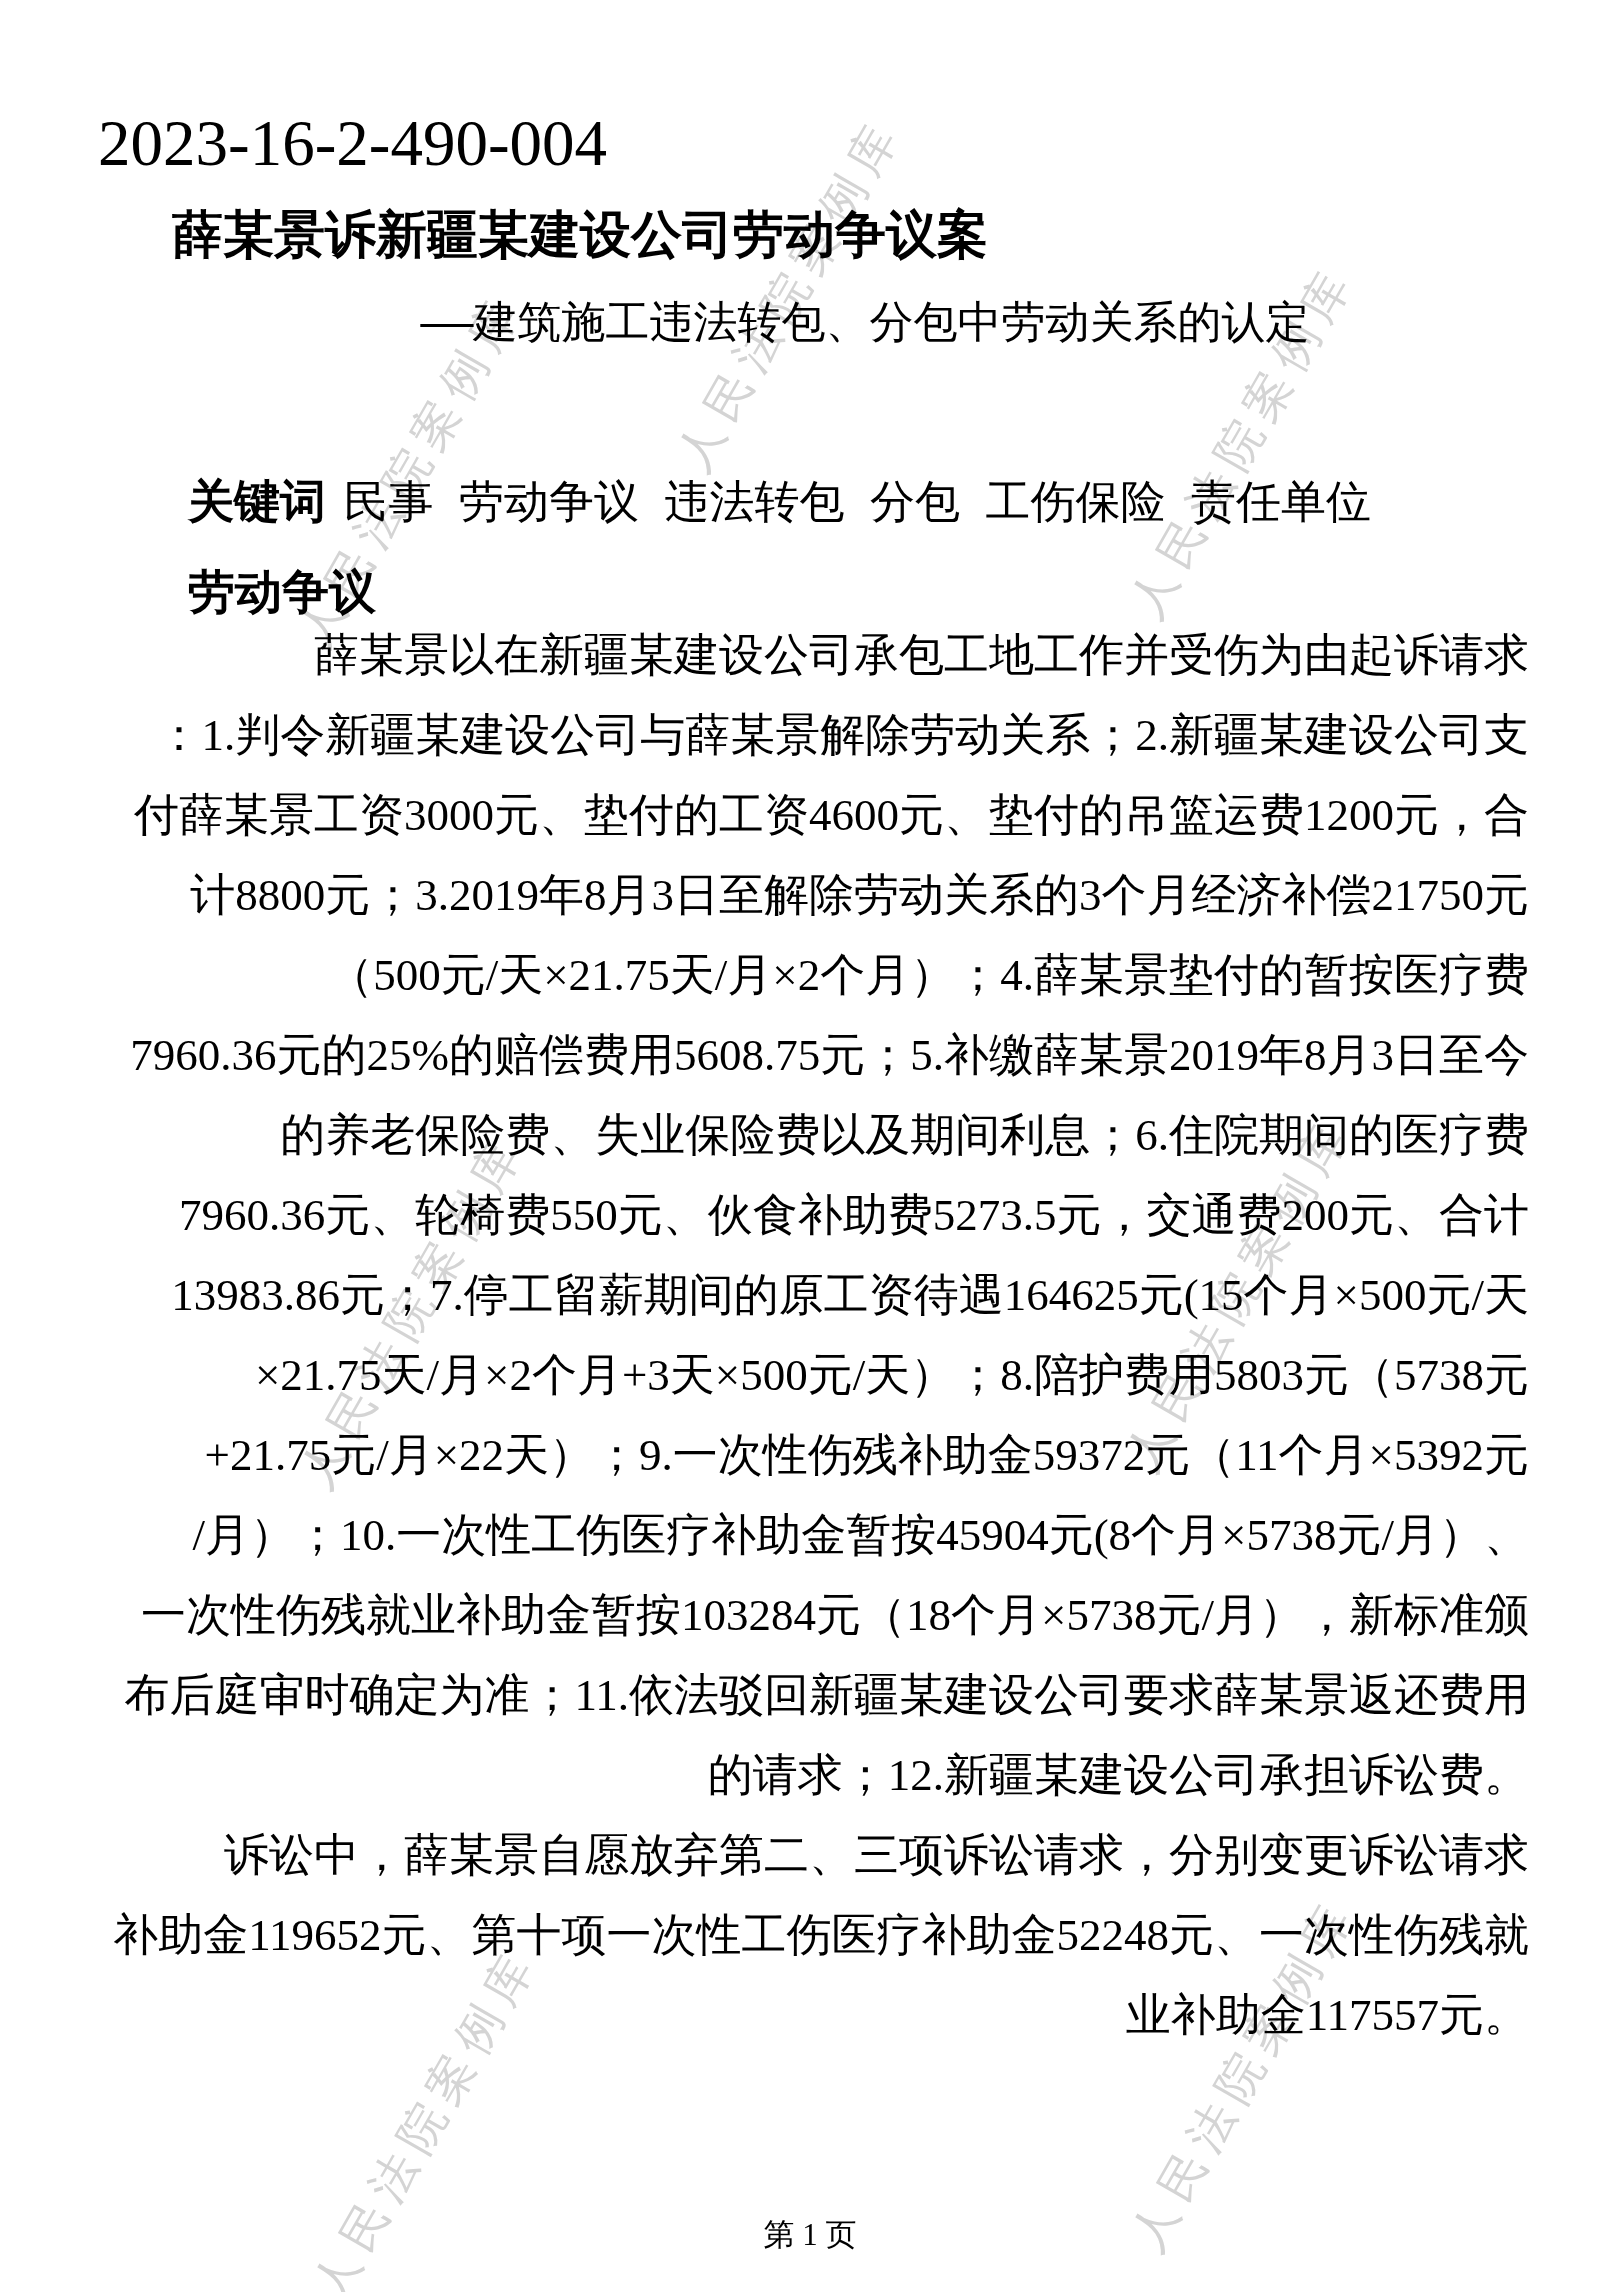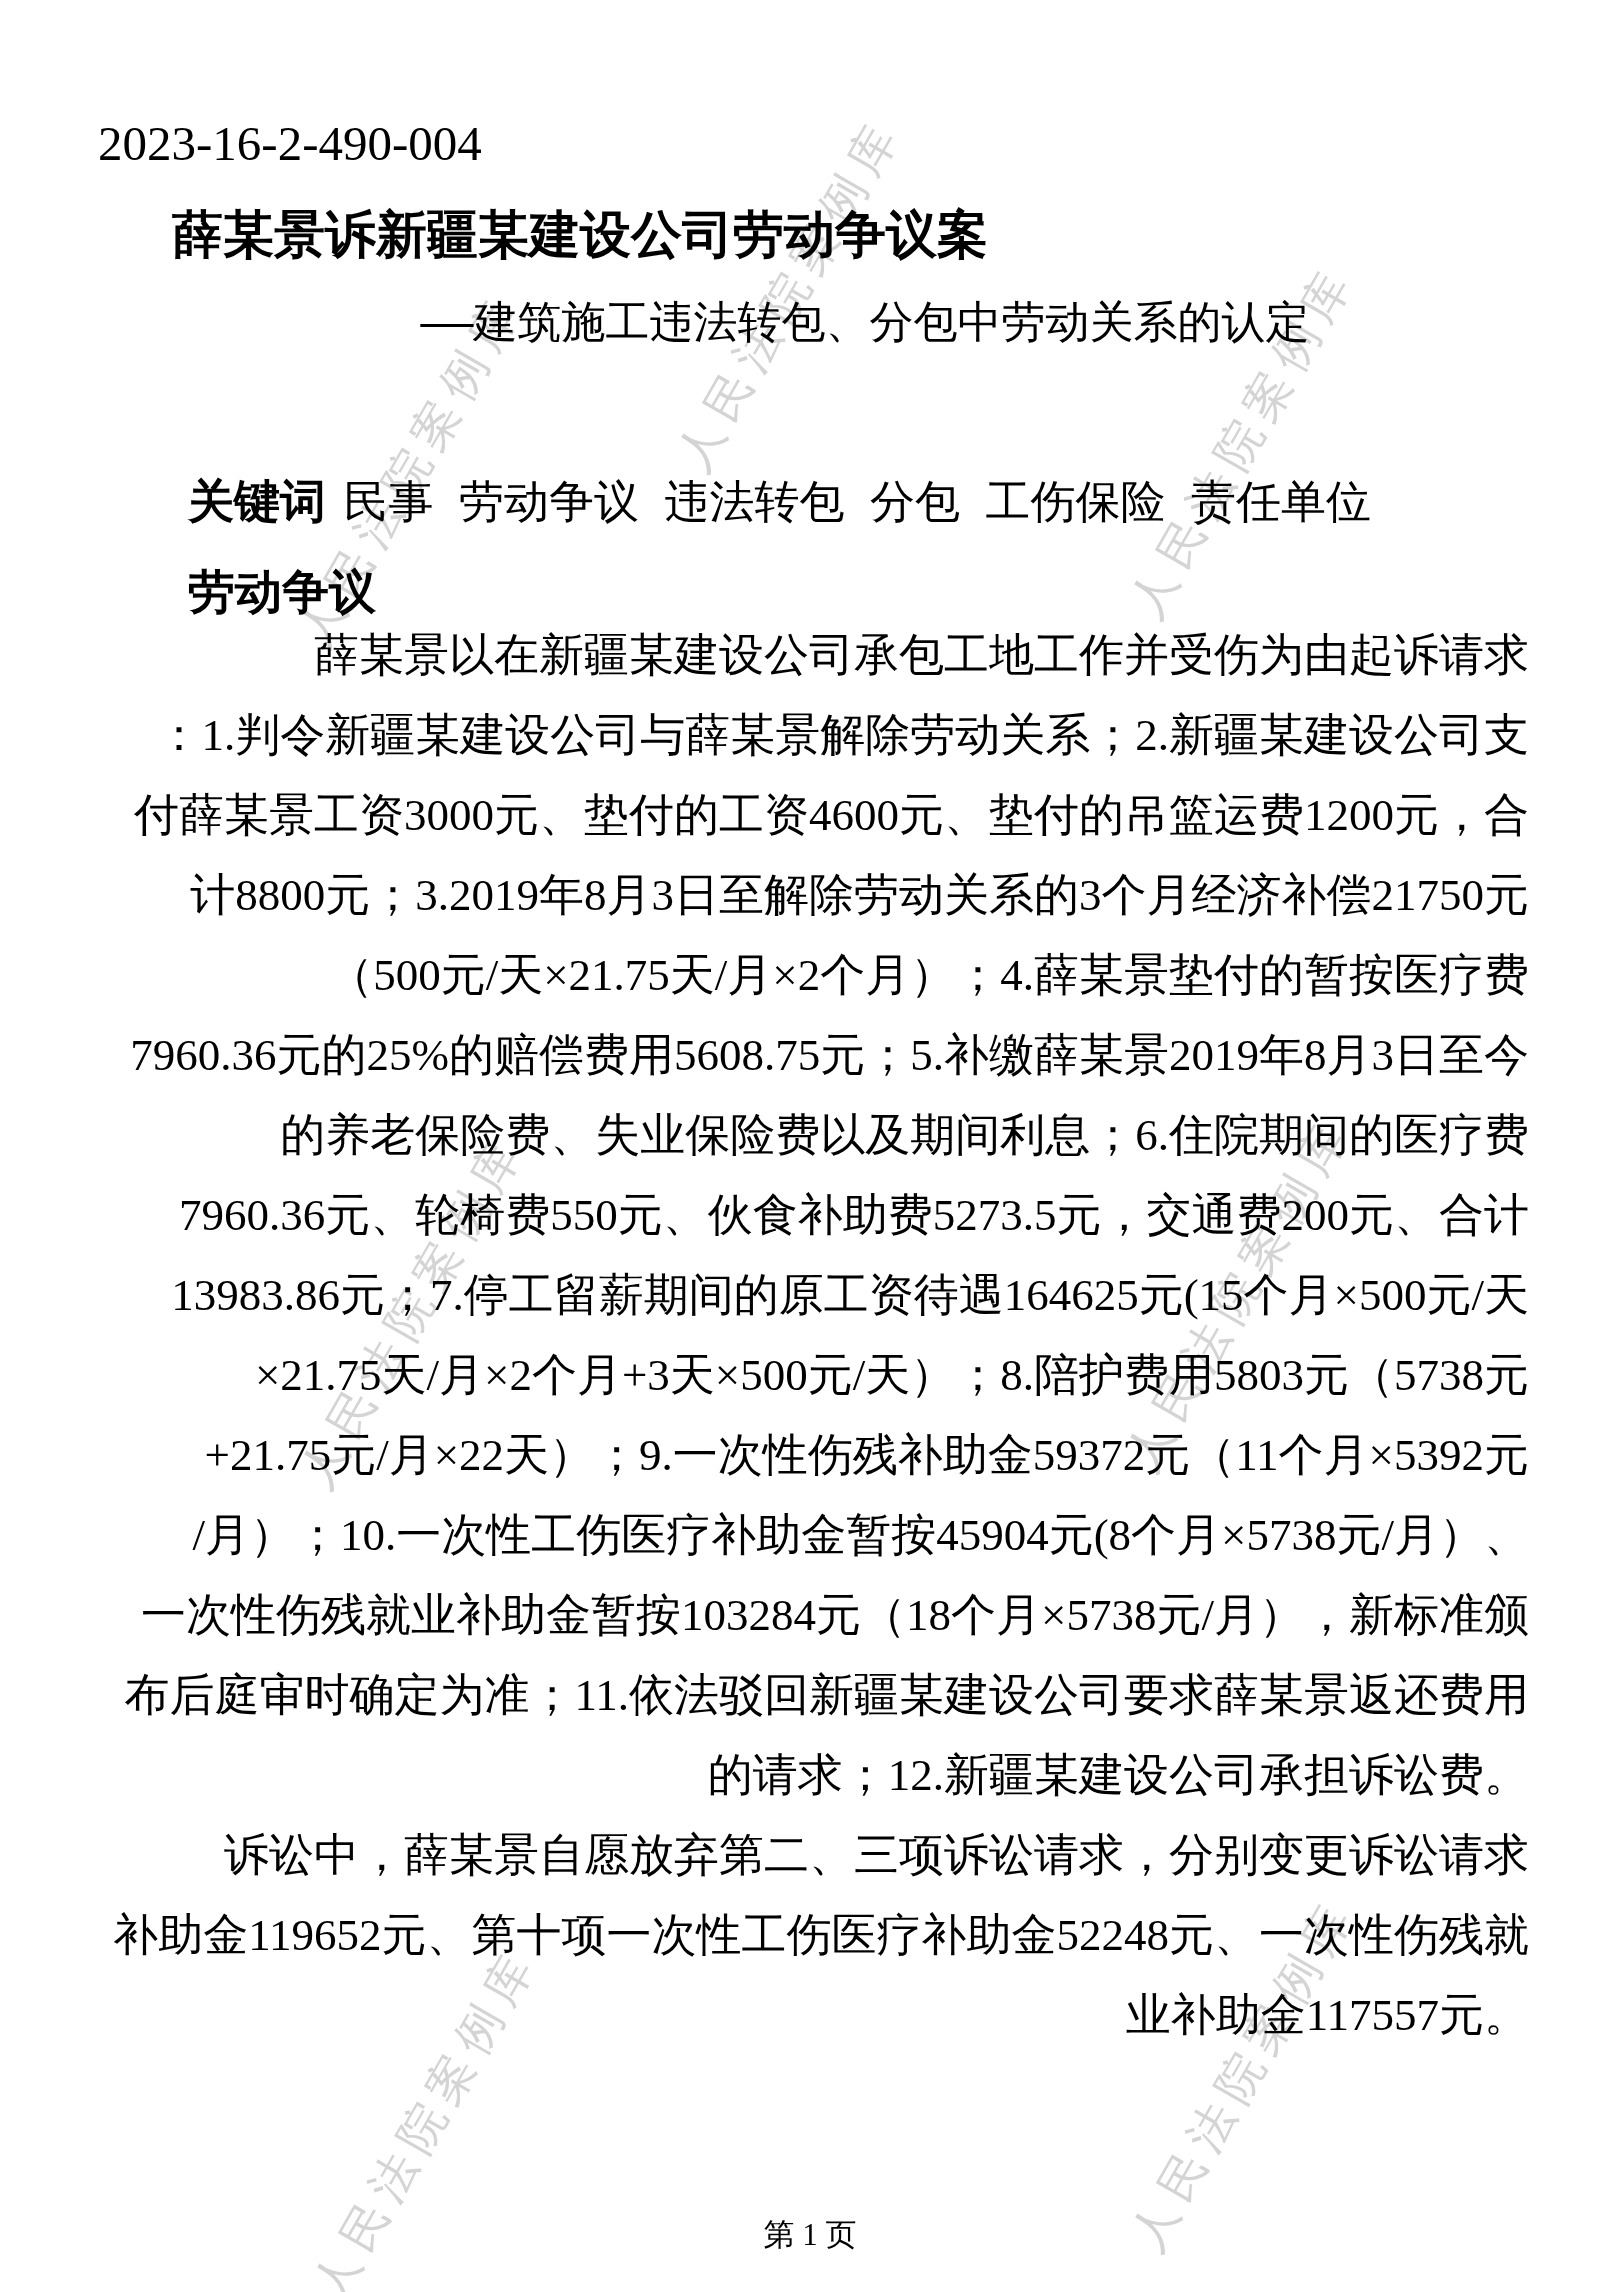--- a/index.html
+++ b/index.html
@@ -22,21 +22,21 @@
     letter-spacing: 9.8px;
     font-family: "DejaVu Serif", serif;
     user-select: none;
   }
 
   
   .content { position: absolute; inset: 0; z-index: 1; }
 
   .doc-number {
     position: absolute; left: 98px; top: 114px;
-    font-size: 49px; line-height: 59px;
+    font-size: 65px; line-height: 59px;
     font-family: "Liberation Serif", "DejaVu Serif", serif;
   }
   .title {
     position: absolute; left: 172px; top: 200px; width: 1416px;
     text-align: left;
     font-size: 51px; line-height: 69px; font-weight: 700;
     font-family: "Liberation Sans", "DejaVu Sans", sans-serif;
   }
   .subtitle {
     position: absolute; left: 157px; top: 296px; width: 1416px;

